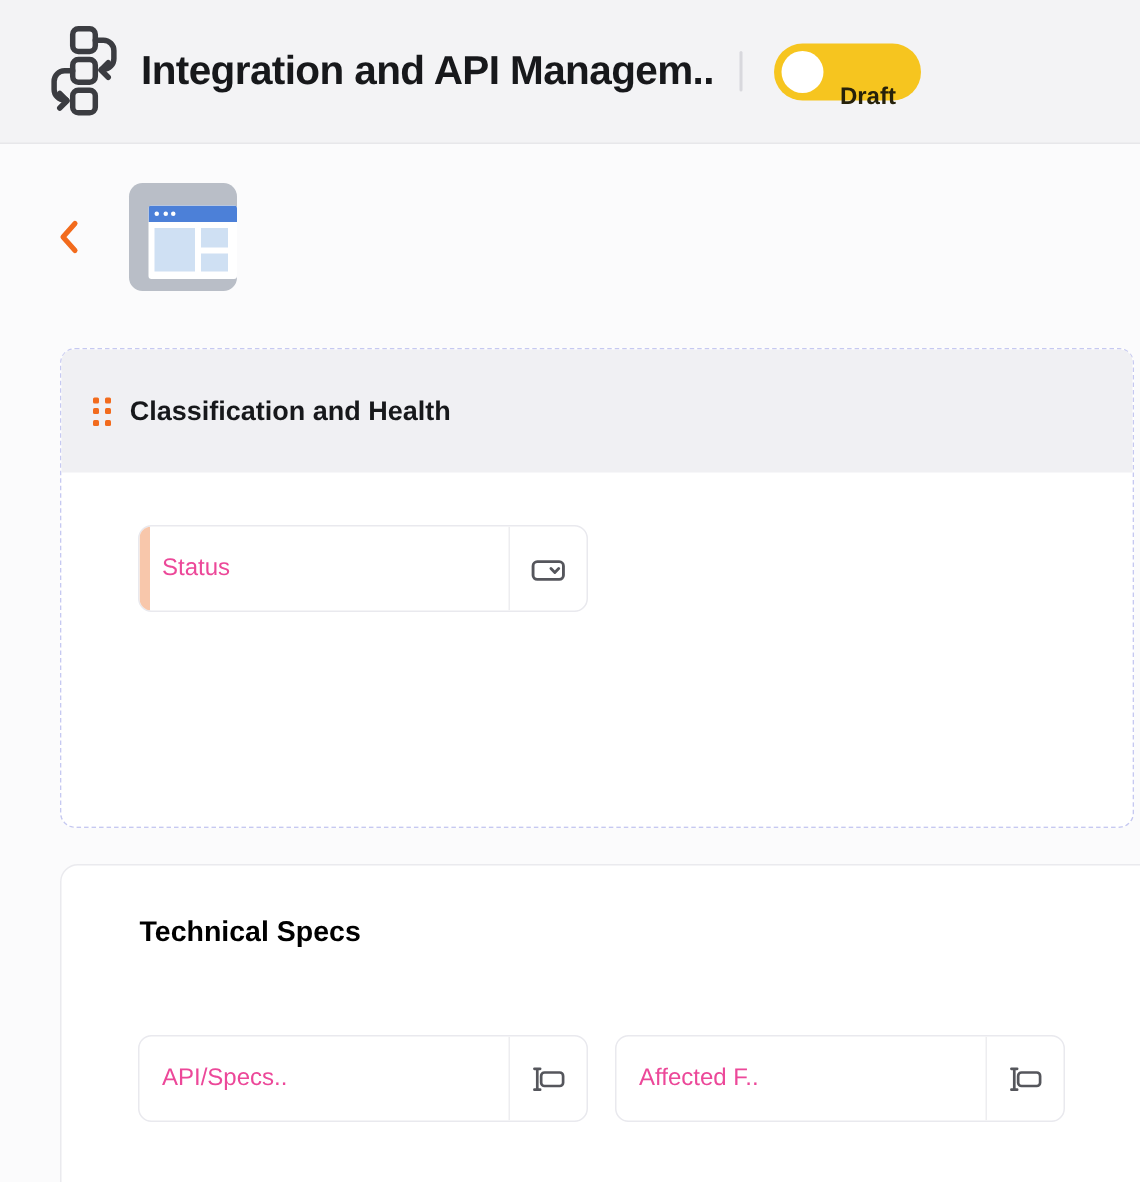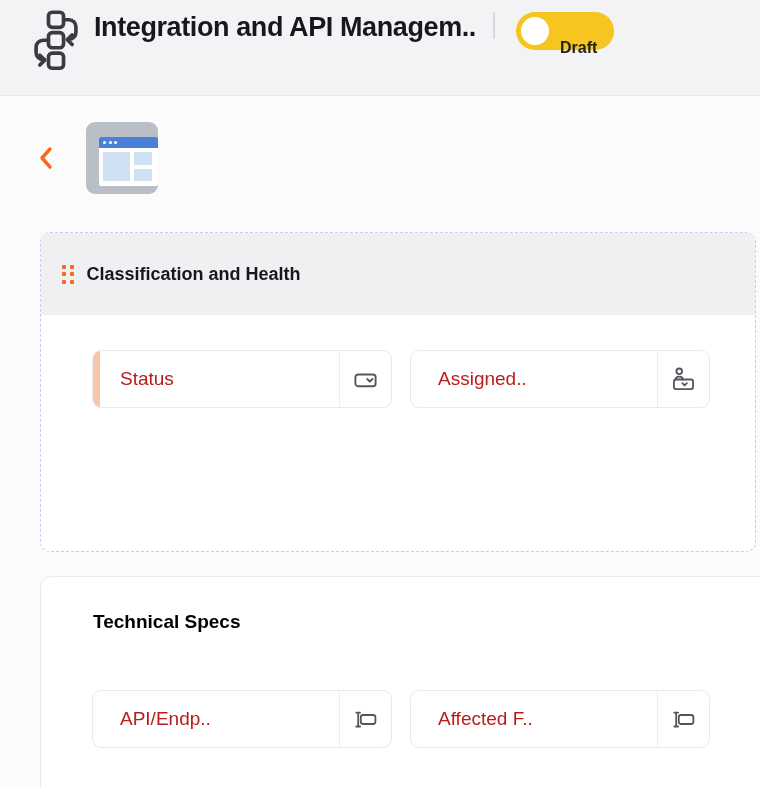--- a/index.html
+++ b/index.html
@@ -8,21 +8,21 @@
     font-family:"Liberation Sans", sans-serif;
     background:#fbfbfc;
     overflow:hidden;
   }
   .screen { position:relative; width:760px; height:788px; overflow:hidden; }
 
   
   .app-header {
     position:absolute; left:0; top:0; width:760px; height:96px;
     background:#f3f3f5; border-bottom:1px solid #e7e7ea;
-    display:flex; padding:12px 28px;
+    display:flex; align-items:center; padding:12px 28px;
   }
   .wf-icon { width:56px; height:56px; flex:0 0 auto; display:flex; align-items:center; justify-content:center; }
   .app-title {
     font-size:27px; font-weight:700; color:#17181b;
     letter-spacing:-0.4px; margin-left:10px; white-space:nowrap;
   }
   .title-sep { width:2px; height:27px; background:#d8d8dd; margin:0 21px 0 17px; border-radius:1px; }
   .draft-pill {
     display:flex; align-items:center; height:38px; border-radius:20px;
     background:#f6c51f; padding:0 17px 0 5px; gap:11px; cursor:pointer; border:none;
@@ -71,22 +71,22 @@
   .fields-2 { position:absolute; left:51px; top:113px; display:grid; grid-template-columns:300px 300px; gap:18px; }
 
   
   .field {
     position:relative; width:300px; height:58px; background:#fff;
     border:1px solid #e9e9ee; border-radius:9px;
     display:flex; overflow:hidden; cursor:pointer;
   }
   .req-bar { position:absolute; left:0; top:0; bottom:0; width:7px; background:#f8c7ab; }
   .field-label {
-    flex:1; display:flex; align-items:center; padding-left:27px;
-    font-size:19px; color:#b91c1c; white-space:nowrap; overflow:hidden;
+    flex:1; display:flex; align-items:center; padding-left:15px;
+    font-size:16px; color:#ec4899; white-space:nowrap; overflow:hidden;
   }
   .field-icon {
     width:52px; border-left:1px solid #ededf0;
     display:flex; align-items:center; justify-content:center; color:#55565c;
   }
   .field-icon svg { width:27px; height:27px; }
 </style>
 </head>
 <body>
 
@@ -153,41 +153,30 @@
         <span class="field-label">Status</span>
         <span class="field-icon">
           <svg viewBox="0 0 24 24" fill="none" stroke="currentColor" stroke-width="1.7" stroke-linecap="round" stroke-linejoin="round">
             <rect x="3" y="7.5" width="18" height="10.5" rx="2.5"></rect>
             <path d="M13.6 11.6 l2.3 2.3 2.3 -2.3"></path>
           </svg>
         </span>
       </div>
 
 
-      <div class="field">
-        <span class="field-label">Assigned..</span>
-        <span class="field-icon">
-          <svg viewBox="0 0 24 24" fill="none" stroke="currentColor" stroke-width="1.6" stroke-linecap="round" stroke-linejoin="round">
-            <circle cx="8.2" cy="4.7" r="2.5"></circle>
-            <path d="M5 12 c0 -3.4 6.4 -3.4 6.4 0"></path>
-            <rect x="3.5" y="12" width="17" height="8.5" rx="1.8"></rect>
-            <path d="M11 15.3 l2 2 2 -2"></path>
-          </svg>
-        </span>
-      </div>
 
     </div>
   </div>
 
   <div class="section-card">
     <div class="card-title">Technical Specs</div>
     <div class="fields-2">
 
       <div class="field">
-        <span class="field-label">API/Endp..</span>
+        <span class="field-label">API/Specs..</span>
         <span class="field-icon">
           <svg viewBox="0 0 24 24" fill="none" stroke="currentColor" stroke-width="1.6" stroke-linecap="round" stroke-linejoin="round">
             <path d="M5.5 5.8 v12.4 M3.8 5.8 h3.4 M3.8 18.2 h3.4"></path>
             <rect x="7.8" y="8" width="13" height="8" rx="2"></rect>
           </svg>
         </span>
       </div>
 
       <div class="field">
         <span class="field-label">Affected F..</span>

